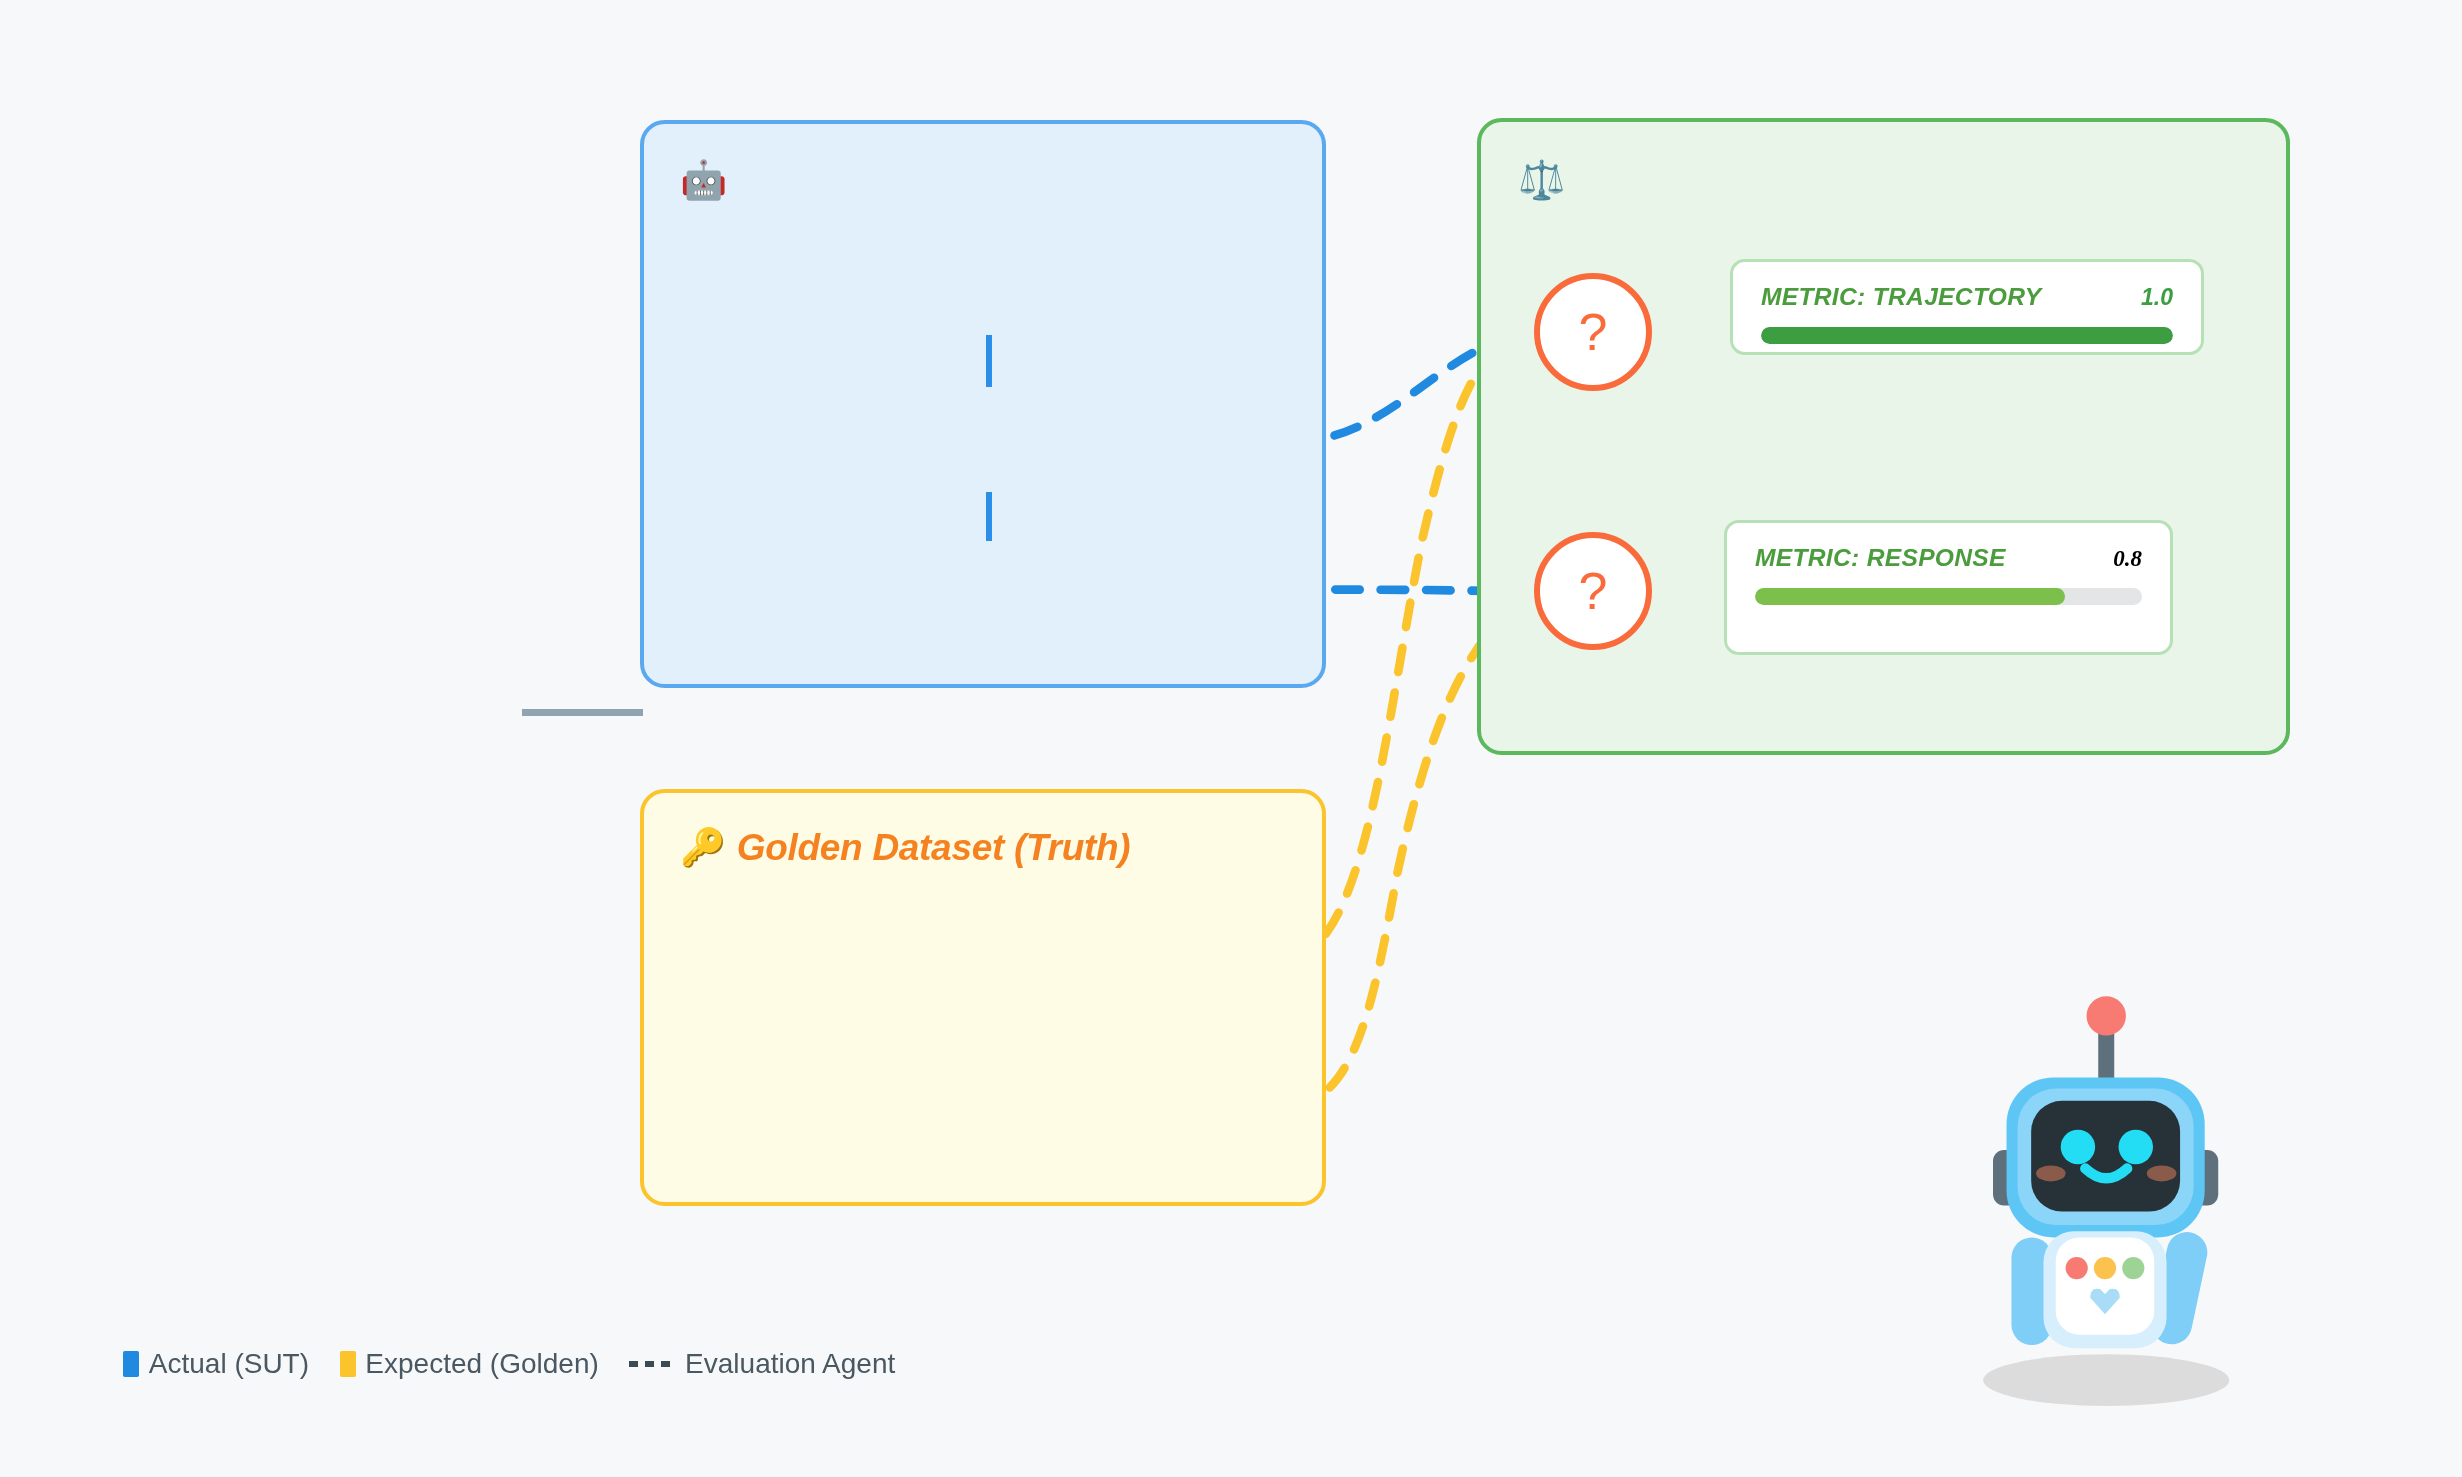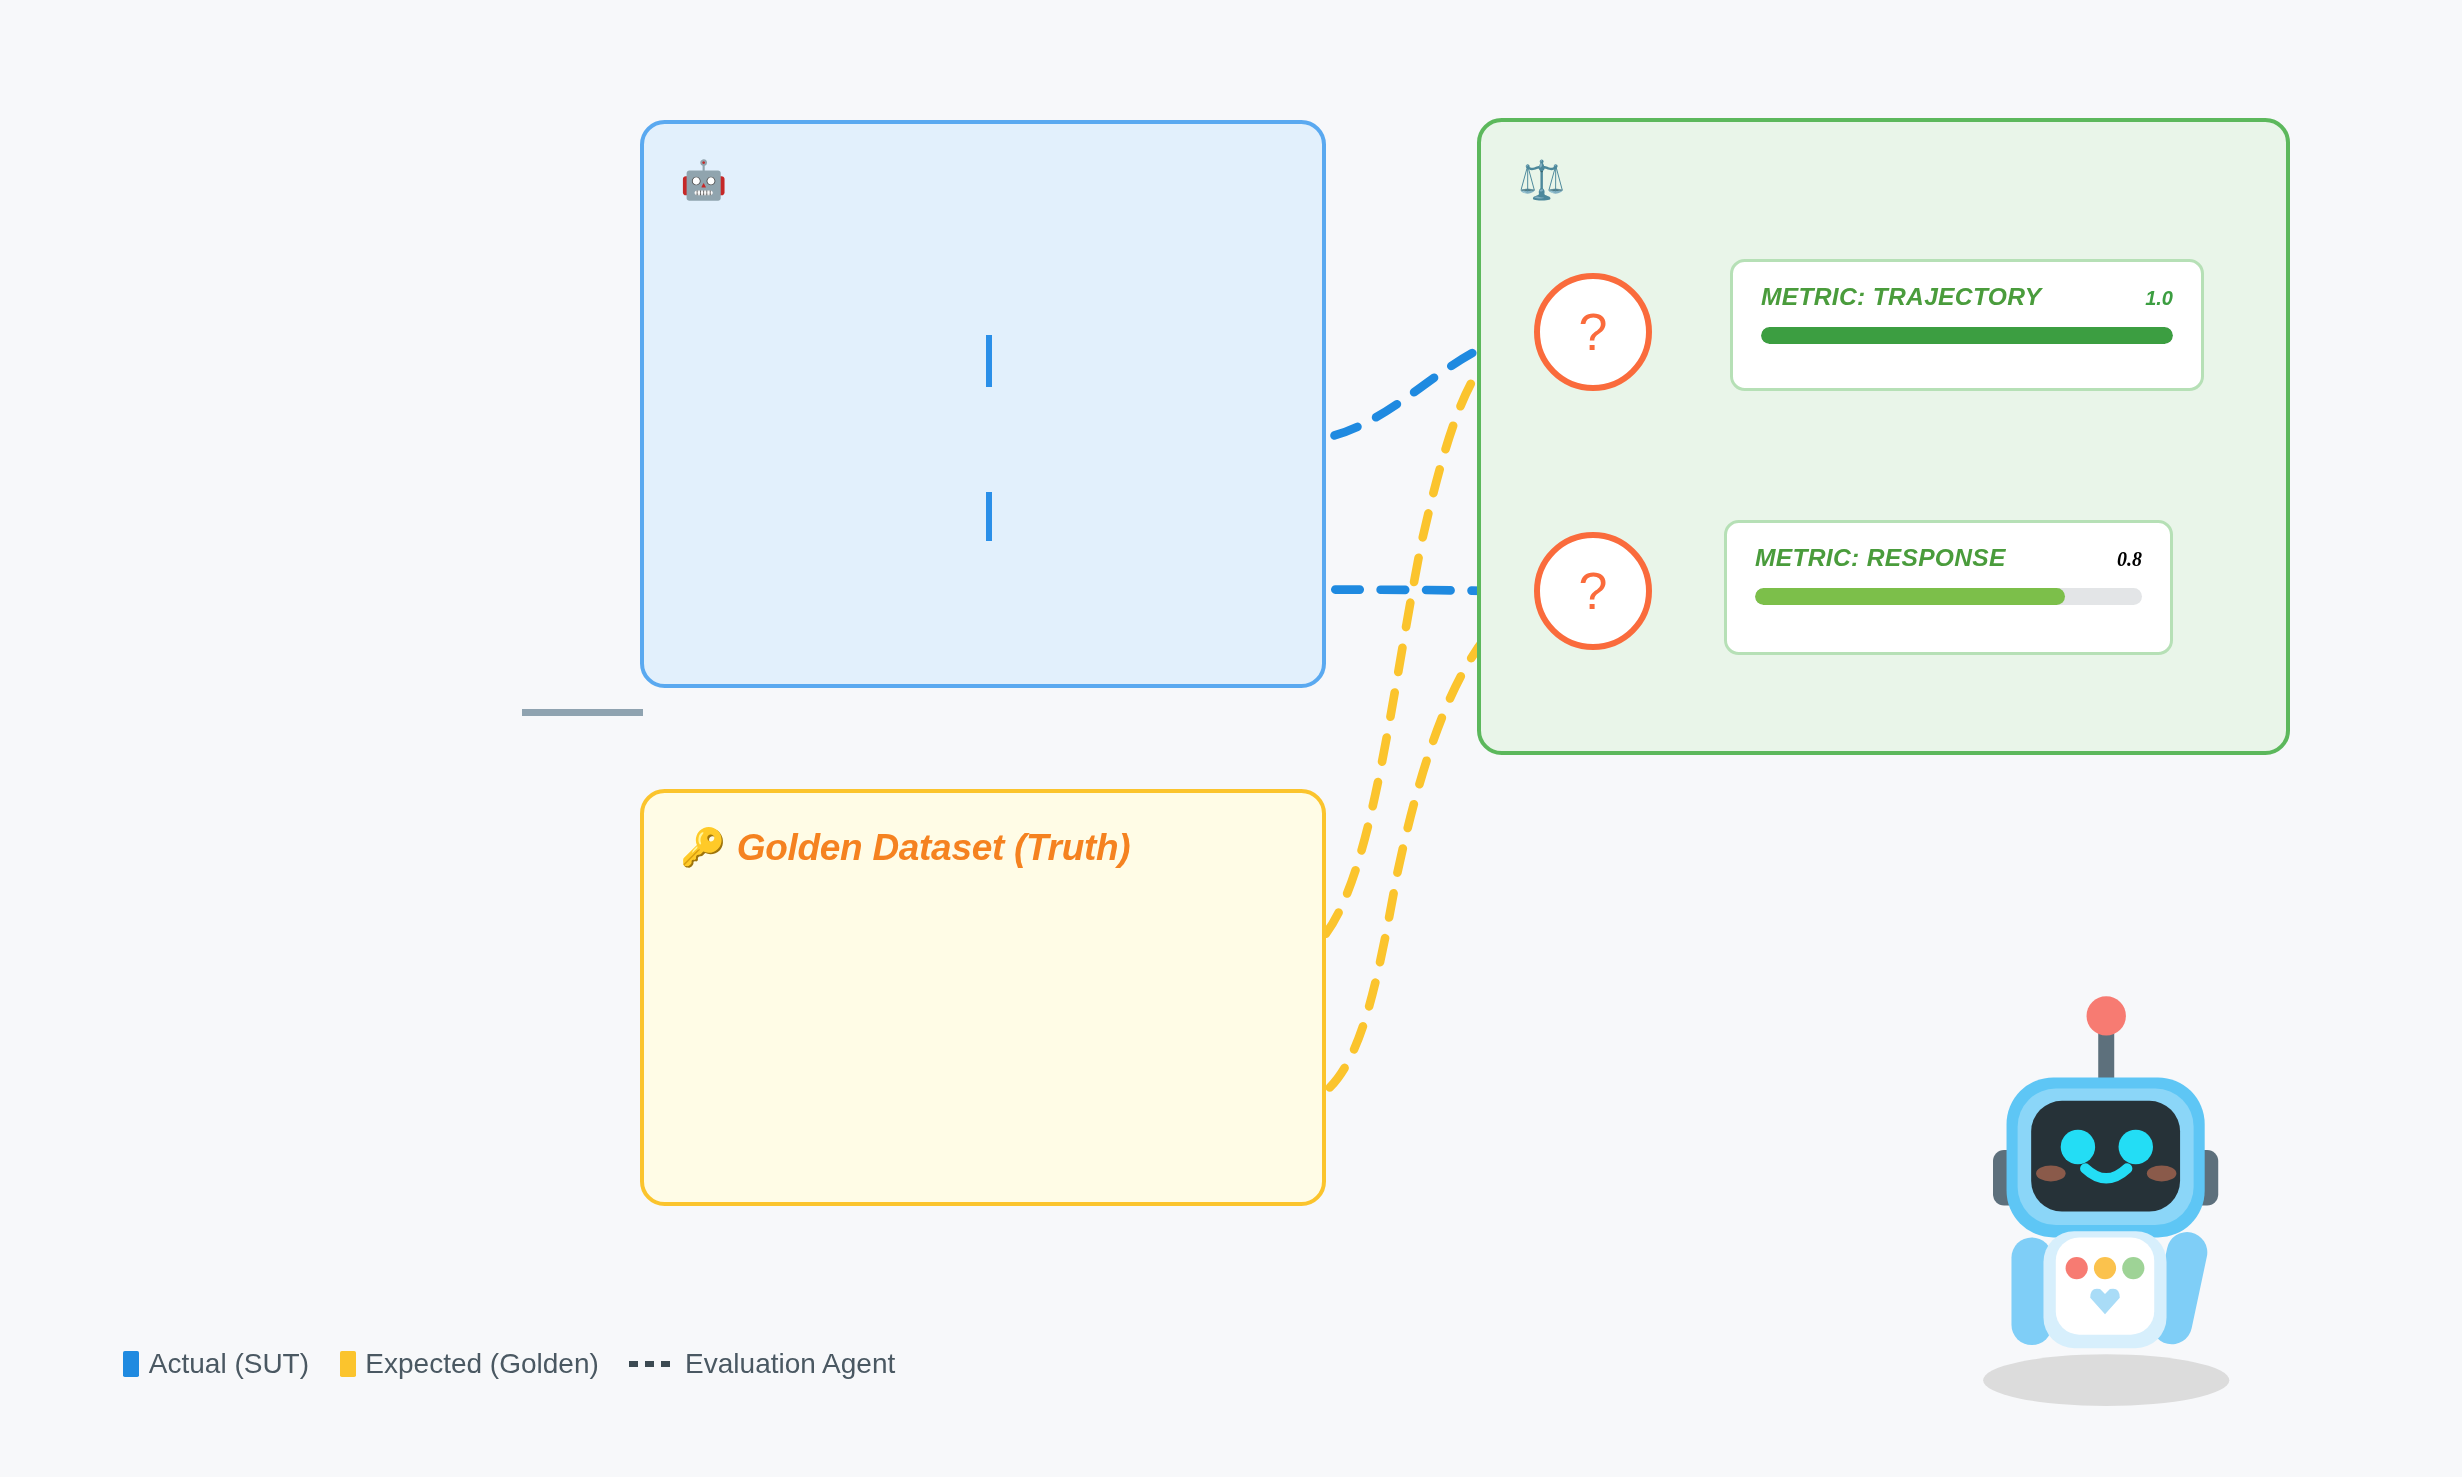--- a/index.html
+++ b/index.html
@@ -217,39 +217,39 @@
   
   .metric-card {
     position: absolute;
     background: #ffffff;
     border: 3.1px solid #b6e0b6;
     border-radius: 14.8px;
     box-sizing: border-box;
     padding: 21px 28px;
     z-index: 12;
   }
-  #metric-card-0 { left: 1730px; top: 259px;  width: 474px; height: 132px; }
+  #metric-card-0 { left: 1730px; top: 259px;  width: 474px; height: 96px; }
   #metric-card-1 { left: 1724px; top: 520px;  width: 449px; height: 135px; }
 
   .metric-head {
     display: flex;
     align-items: baseline;
     justify-content: space-between;
   }
   .metric-name {
     font-style: italic;
     font-weight: bold;
     font-size: 24.6px;
     letter-spacing: 0.3px;
     color: #4a9c3c;
   }
   .metric-score {
     font-style: italic;
     font-weight: bold;
-    font-size: 20px;
+    font-size: 23px;
   }
   .metric-track {
     margin-top: 16px;
     height: 17px;
     background: #e3e5e7;
     border-radius: 8.6px;
     overflow: hidden;
   }
   .metric-fill {
     height: 100%;

